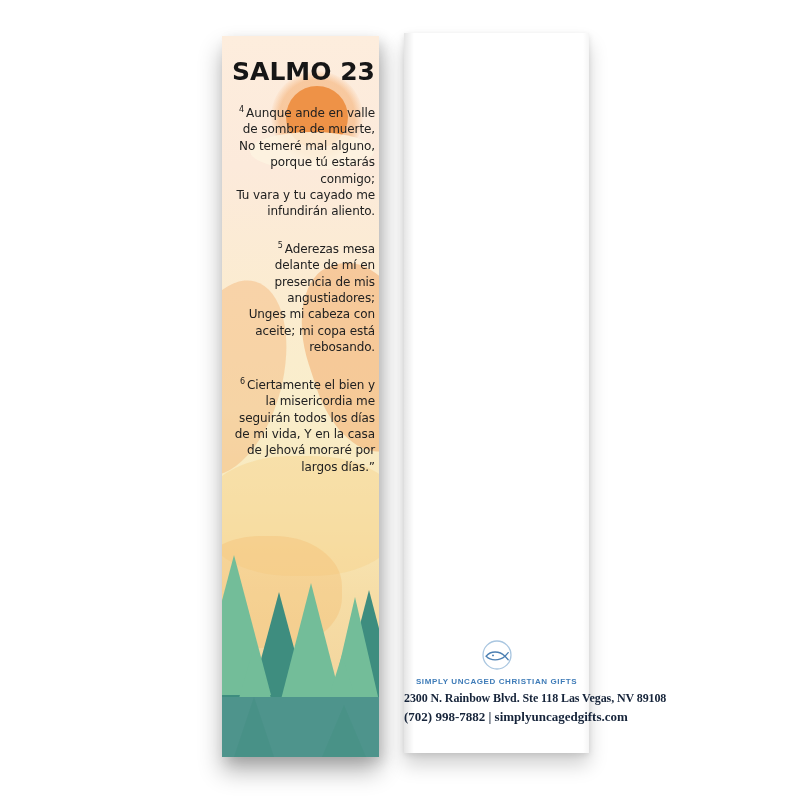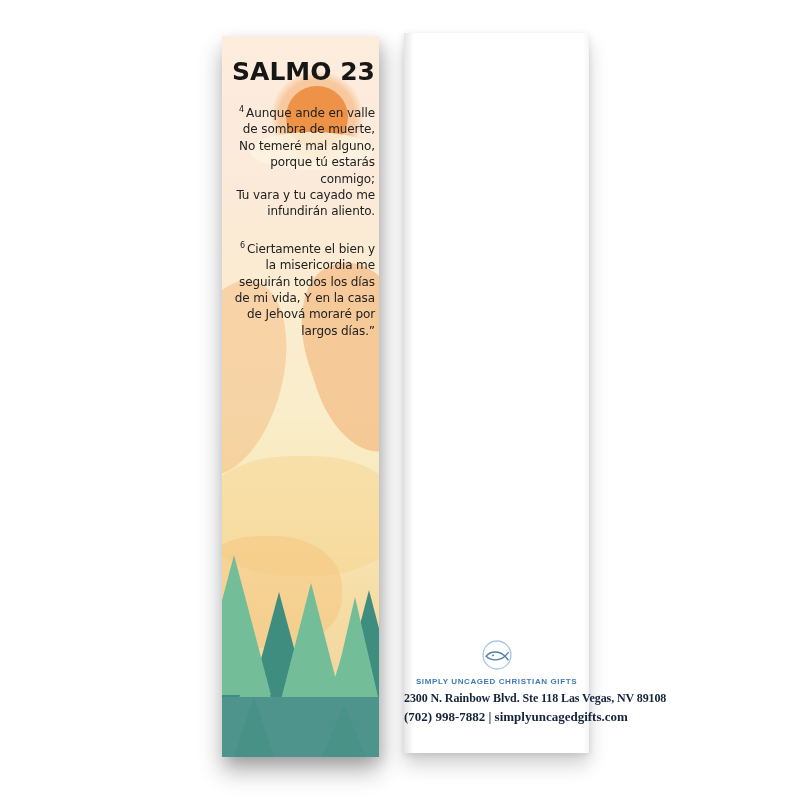--- a/index.html
+++ b/index.html
@@ -93,20 +93,27 @@
 
 
       <p class="verse"><sup>4</sup><span>Aunque ande en valle
 de sombra de muerte,
 No temeré mal alguno,
 porque tú estarás
 conmigo;
 Tu vara y tu cayado me
 infundirán aliento.</span></p>
 
+      <p class="verse"><sup>5</sup><span>Aderezas mesa
+delante de mí en
+presencia de mis
+angustiadores;
+Unges mi cabeza con
+aceite; mi copa está
+rebosando.</span></p>
 
       <p class="verse"><sup>6</sup><span>Ciertamente el bien y
 la misericordia me
 seguirán todos los días
 de mi vida, Y en la casa
 de Jehová moraré por
 largos días.”</span></p>
     </div>
   </div>
 

